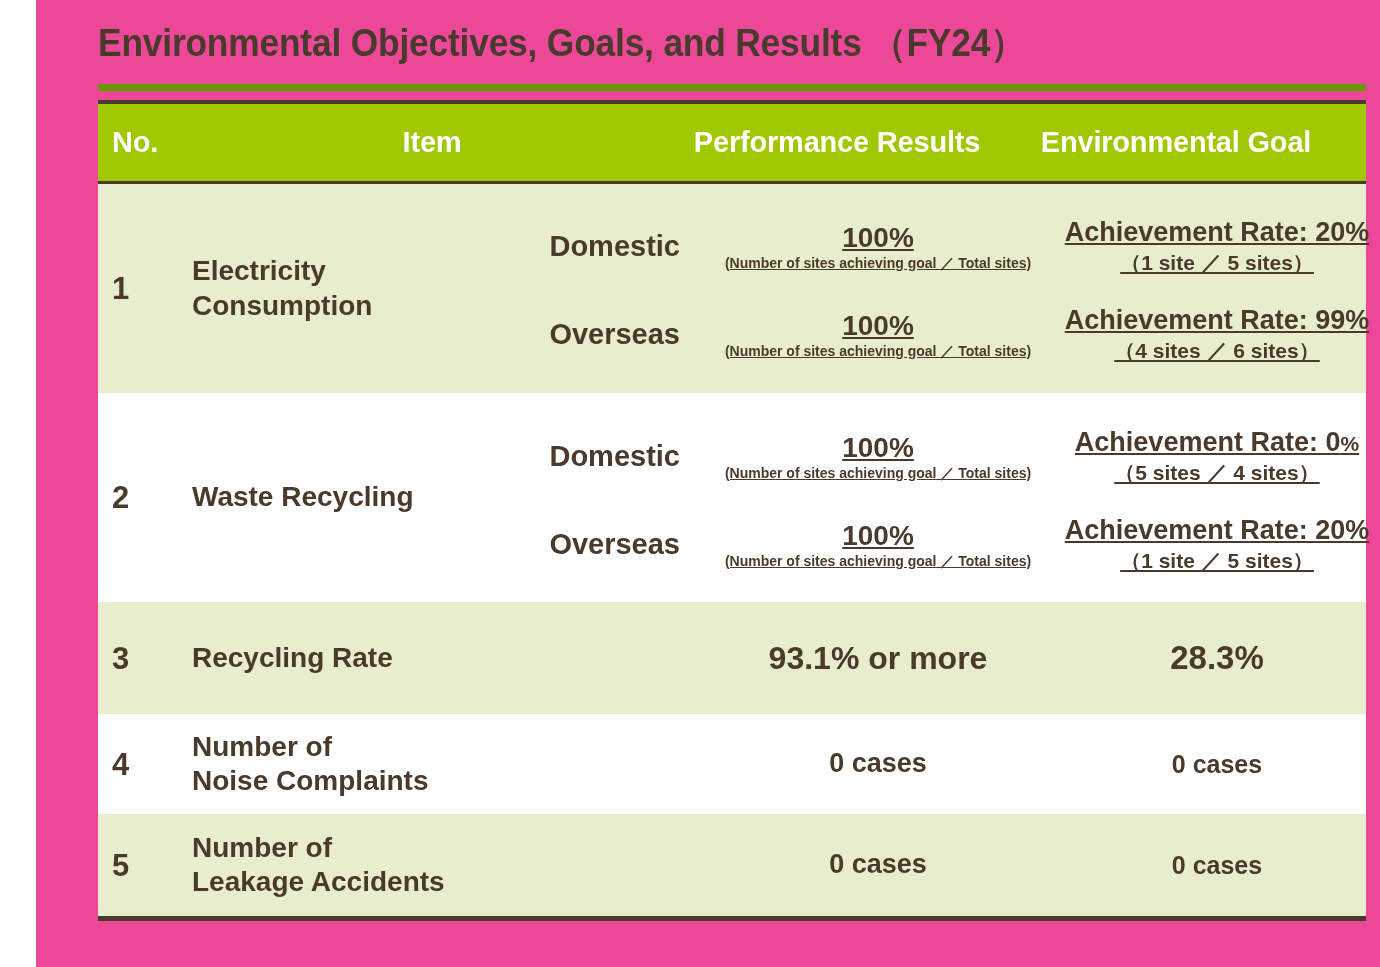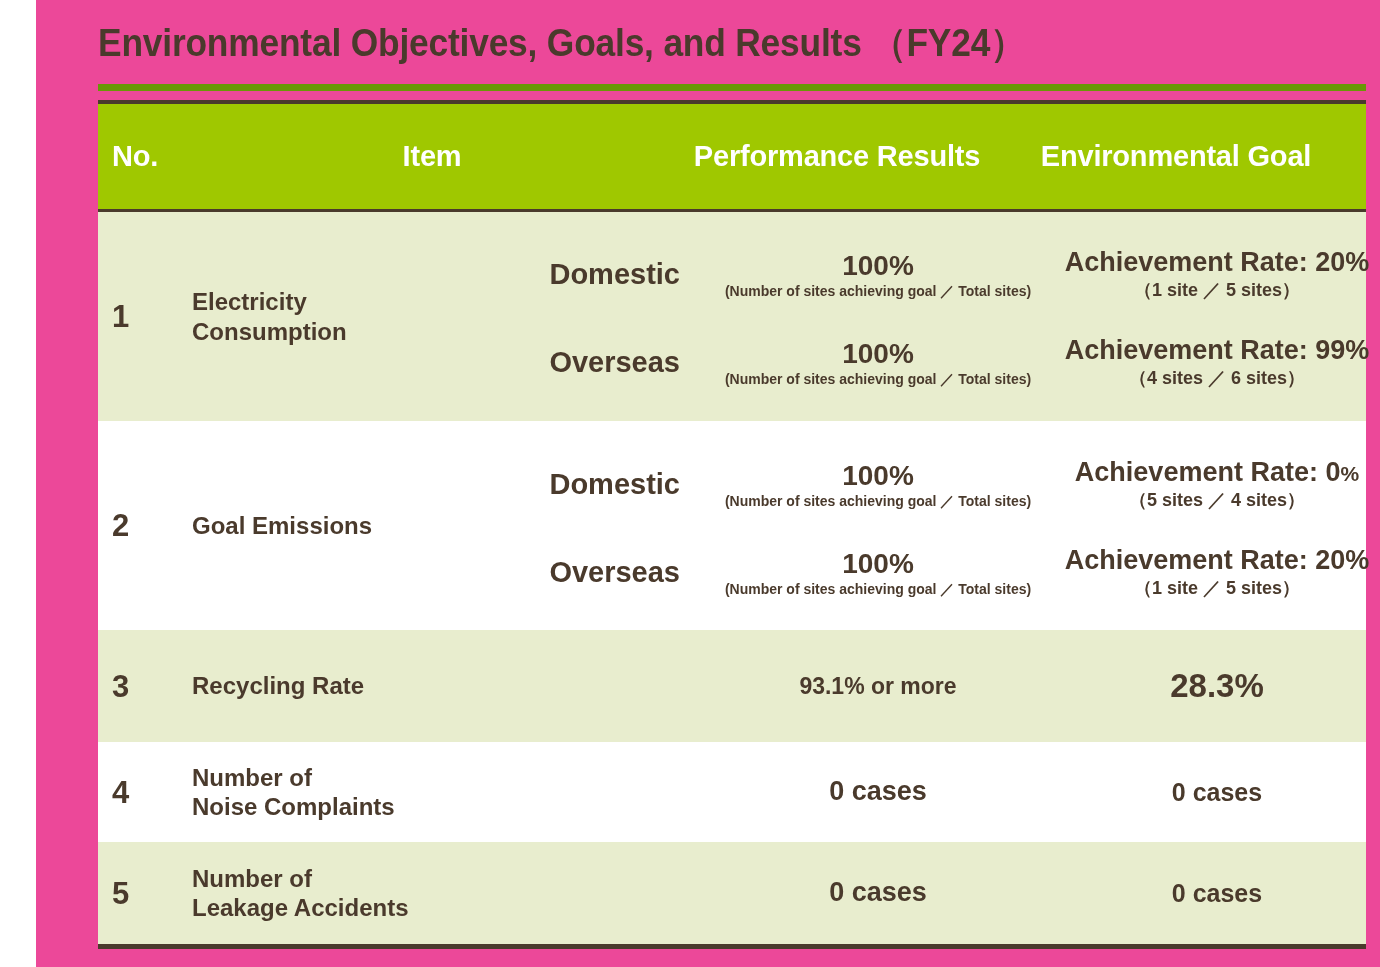--- a/index.html
+++ b/index.html
@@ -69,21 +69,21 @@
   }
 
   .row {
     display: flex;
     width: 100%;
     box-sizing: border-box;
   }
 
   .head-row {
     background: #9fc800;
-    height: 108px;
+    height: 80px;
     align-items: center;
     border-bottom: 3px solid #4a3a2c;
   }
   .head-cell {
     color: #ffffff;
     font-size: 29px;
     font-weight: bold;
     letter-spacing: -0.2px;
     white-space: nowrap;
   }
@@ -104,21 +104,21 @@
   
   .body-row { position: relative; }
 
   .num {
     font-size: 31px;
     font-weight: bold;
     color: #4a3a2c;
     line-height: 1;
   }
   .item-name {
-    font-size: 24px;
+    font-size: 28px;
     font-weight: bold;
     color: #4a3a2c;
     line-height: 1.22;
     text-align: left;
     padding-left: 16px;
     box-sizing: border-box;
     white-space: pre-line;
   }
   .scope-label {
     font-size: 29px;
@@ -146,21 +146,21 @@
   }
   .res-main {
     font-size: 27px;
     font-weight: bold;
     color: #4a3a2c;
     line-height: 1.15;
     white-space: nowrap;
   }
   .res-main .pct-small { font-size: 21px; }
   .res-sub {
-    font-size: 18px;
+    font-size: 21px;
     font-weight: bold;
     color: #4a3a2c;
     line-height: 1.2;
     white-space: nowrap;
     margin-top: 2px;
   }
 
   
   .dual-row { height: 209px; }
   .dual-left {
@@ -179,39 +179,40 @@
   .sub-line {
     display: flex;
     height: 88px;
   }
   .sub-line .c-scope { display: flex; justify-content: flex-end; align-items: center; height: 100%; }
   .sub-line .c-goal,
   .sub-line .c-res {
     display: flex; flex-direction: column;
     align-items: center; justify-content: center;
     height: 100%;
+    text-decoration: underline;
   }
   .row1 .sub-line:first-child { padding-top: 4px; }
   .row2 .sub-line:first-child { padding-top: 10px; }
   .row2 .sub-line:last-child  { padding-bottom: 4px; }
 
   
   .simple-row {
     align-items: center;
   }
   .r3 { height: 112px; }
   .r4 { height: 100px; }
   .r5 { height: 102px; }
 
   .simple-row .c-no { display: flex; align-items: center; }
   .simple-row .c-item { display: flex; align-items: center; }
   .simple-row .c-goal,
   .simple-row .c-res { display: flex; align-items: center; justify-content: center; }
 
-  .r3 .goal-main { font-size: 23px; }
+  .r3 .goal-main { font-size: 32px; }
   .r3 .res-main  { font-size: 33px; }
   .r4 .goal-main, .r5 .goal-main { font-size: 27px; }
   .r4 .res-main,  .r5 .res-main  { font-size: 25px; }
 
   
   .simple-row .c-spacer { width: 132px; flex: 0 0 132px; }
 </style>
 </head>
 <body>
 
@@ -265,21 +266,21 @@
             <div class="res-main">Achievement Rate: 99%</div>
             <div class="res-sub">（4 sites ／ 6 sites）</div>
           </div>
         </div>
       </div>
     </div>
 
     <div class="row body-row dual-row row2 plain">
       <div class="dual-left">
         <div class="num">2</div>
-        <div class="item-name">Goal Emissions</div>
+        <div class="item-name">Waste Recycling</div>
       </div>
       <div class="dual-right">
         <div class="sub-line">
           <div class="c-scope">
               <span class="scope-label">Domestic</span>
             </div>
           <div class="c-goal">
             <div class="goal-main">100%</div>
             <div class="goal-sub">(Number of sites achieving goal ／ Total sites)</div>
           </div>

